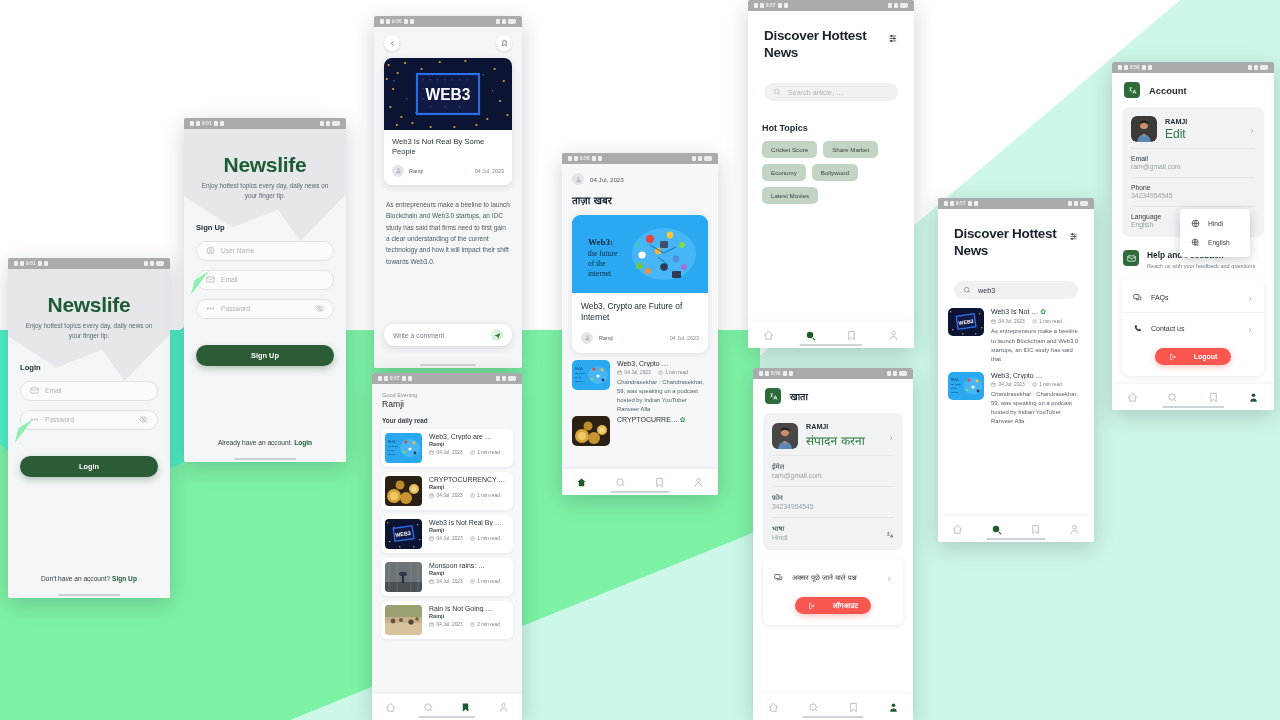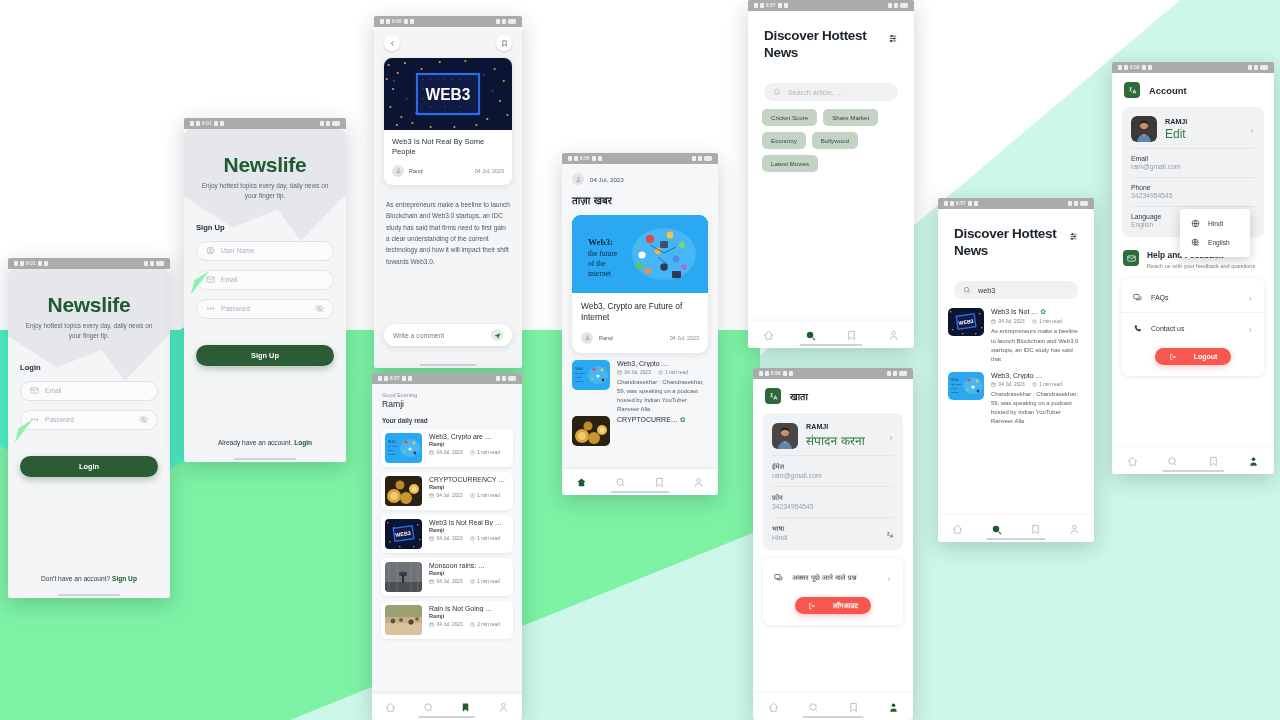--- a/index.html
+++ b/index.html
@@ -23,21 +23,21 @@
     border-radius:2px;
   }
   .statusbar {
     height:11px; background:#a9abad; display:flex; align-items:center;
     justify-content:space-between; padding:0 6px; flex:none;
   }
   .sb-left, .sb-right { display:flex; align-items:center; gap:2px; }
   .sb-ic { width:4px; height:5px; background:#eceef0; border-radius:1px; display:block; }
   .sb-time { font-size:4.6px; color:#f2f4f5; font-weight:bold; letter-spacing:.1px; }
   .sb-batt { width:8px; height:5px; background:#e9ebec; border-radius:1.4px; }
-  .screen { position:relative; width:100%; height:calc(100% - 11px); overflow:hidden;border-radius:7px; }
+  .screen { position:relative; width:100%; height:calc(100% - 11px); overflow:hidden; }
 
   .homebar {
     position:absolute; bottom:2px; left:50%; transform:translateX(-50%);
     width:38%; height:2.5px; background:#cfd3d6; border-radius:2px;
   }
 
   
   .auth { background:#f4f5f7; height:100%; position:relative; padding:0 12px; }
   .auth-hero {
     position:absolute; left:0; top:0; width:100%; height:112px;
@@ -844,20 +844,21 @@
               <circle cx="8" cy="18" r="1.8" fill="#2b343c"></circle>
           </svg>
         </div>
         <div class="search-pill">
           <svg width="8" height="8" viewBox="0 0 24 24" fill="none" stroke="#a8aeb3" stroke-width="2">
               <circle cx="11" cy="11" r="7"></circle>
               <path d="M20 20l-4-4"></path>
             </svg>
           <span class="search-ph">Search article, …</span>
         </div>
+        <div class="hot-t">Hot Topics</div>
         <div class="chips">
           <span class="chip">Cricket Score</span>
           <span class="chip">Share Market</span>
           <span class="chip">Economy</span>
           <span class="chip">Bollywood</span>
           <span class="chip">Latest Movies</span>
         </div>
       </div>
       <div class="bnav">
         <span>
@@ -1133,21 +1134,21 @@
           <svg viewBox="0 0 24 24" fill="none" stroke="currentColor" stroke-width="2">
               <circle cx="12" cy="7" r="4"></circle>
               <path d="M5 21a7 7 0 0114 0"></path>
             </svg>
         </span>
       </div>
       <div class="homebar"></div>
     </div>
   </div>
 
-  <div class="phone" style="left:1112px; top:62px; width:162px; height:412px;">
+  <div class="phone" style="left:1112px; top:62px; width:162px; height:348px;">
     <div class="statusbar">
       <span class="sb-left">
         <i class="sb-ic"></i>
           <i class="sb-ic"></i>
         <b class="sb-time">8:56</b>
         <i class="sb-ic"></i>
           <i class="sb-ic"></i>
       </span>
       <span class="sb-right">
         <i class="sb-ic"></i>

